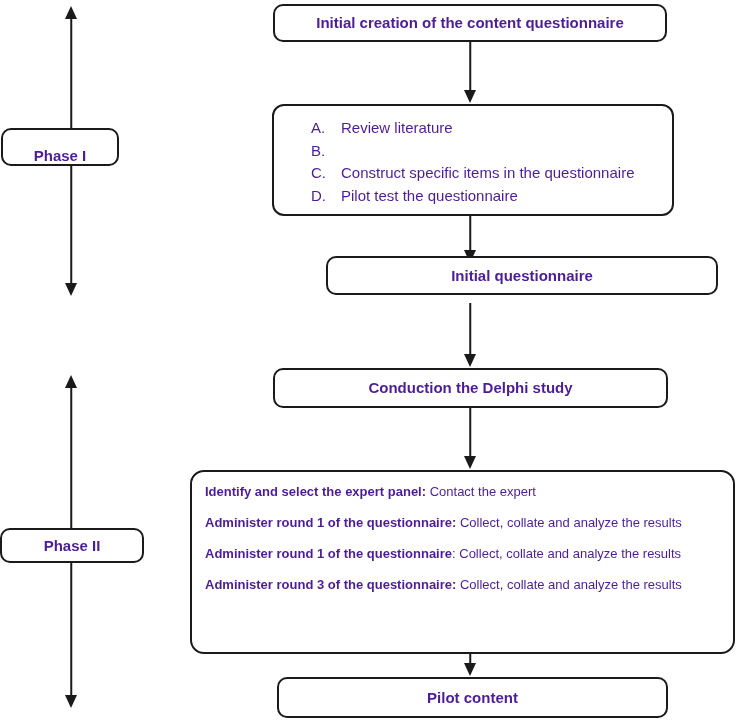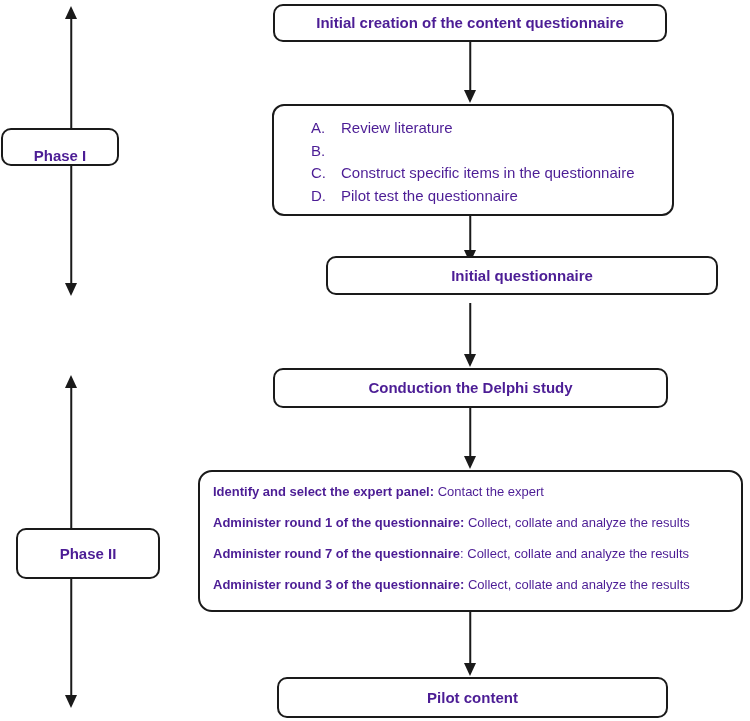--- a/index.html
+++ b/index.html
@@ -121,21 +121,21 @@
   </div>
   <div class="node phase-box" style="left:1px; top:128px; width:118px; height:38px;align-items:flex-end;">
     <span>Phase I</span>
   </div>
 
   <div class="varrow double" style="left:64px; top:375px; height:333px;">
     <span class="tri-up"></span>
     <span class="shaft"></span>
     <span class="tri-down"></span>
   </div>
-  <div class="node phase-box" style="left:16px; top:528px; width:144px; height:51px;">
+  <div class="node phase-box" style="left:0; top:528px; width:144px; height:35px;">
     <span>Phase II</span>
   </div>
 
   <div class="node" style="left:273px; top:4px; width:394px; height:38px;">
     <span>Initial creation of the content questionnaire</span>
   </div>
 
   <div class="varrow single" style="left:463px; top:42px; height:61px;">
     <span class="shaft"></span>
     <span class="tri-down"></span>
@@ -175,24 +175,24 @@
 
   <div class="node" style="left:273px; top:368px; width:395px; height:40px;text-align:center;">
     <span>Conduction the Delphi study</span>
   </div>
 
   <div class="varrow single" style="left:463px; top:408px; height:61px;">
     <span class="shaft"></span>
     <span class="tri-down"></span>
   </div>
 
-  <div class="node details-box" style="left:198px; top:470px; width:545px; height:142px;">
+  <div class="node details-box" style="left:190px; top:470px; width:545px; height:184px;">
     <p class="round-line"><b>Identify and select the expert panel:</b><span> Contact the expert</span></p>
     <p class="round-line"><b>Administer round 1 of the questionnaire:</b><span> Collect, collate and analyze the results</span></p>
-    <p class="round-line"><b>Administer round 7 of the questionnaire</b><span>: Collect, collate and analyze the results</span></p>
+    <p class="round-line"><b>Administer round 1 of the questionnaire</b><span>: Collect, collate and analyze the results</span></p>
     <p class="round-line"><b>Administer round 3 of the questionnaire:</b><span> Collect, collate and analyze the results</span></p>
   </div>
 
   <div class="varrow single" style="left:463px; top:612px; height:64px;">
     <span class="shaft"></span>
     <span class="tri-down"></span>
   </div>
 
   <div class="node" style="left:277px; top:677px; width:391px; height:41px;">
     <span>Pilot content</span>

